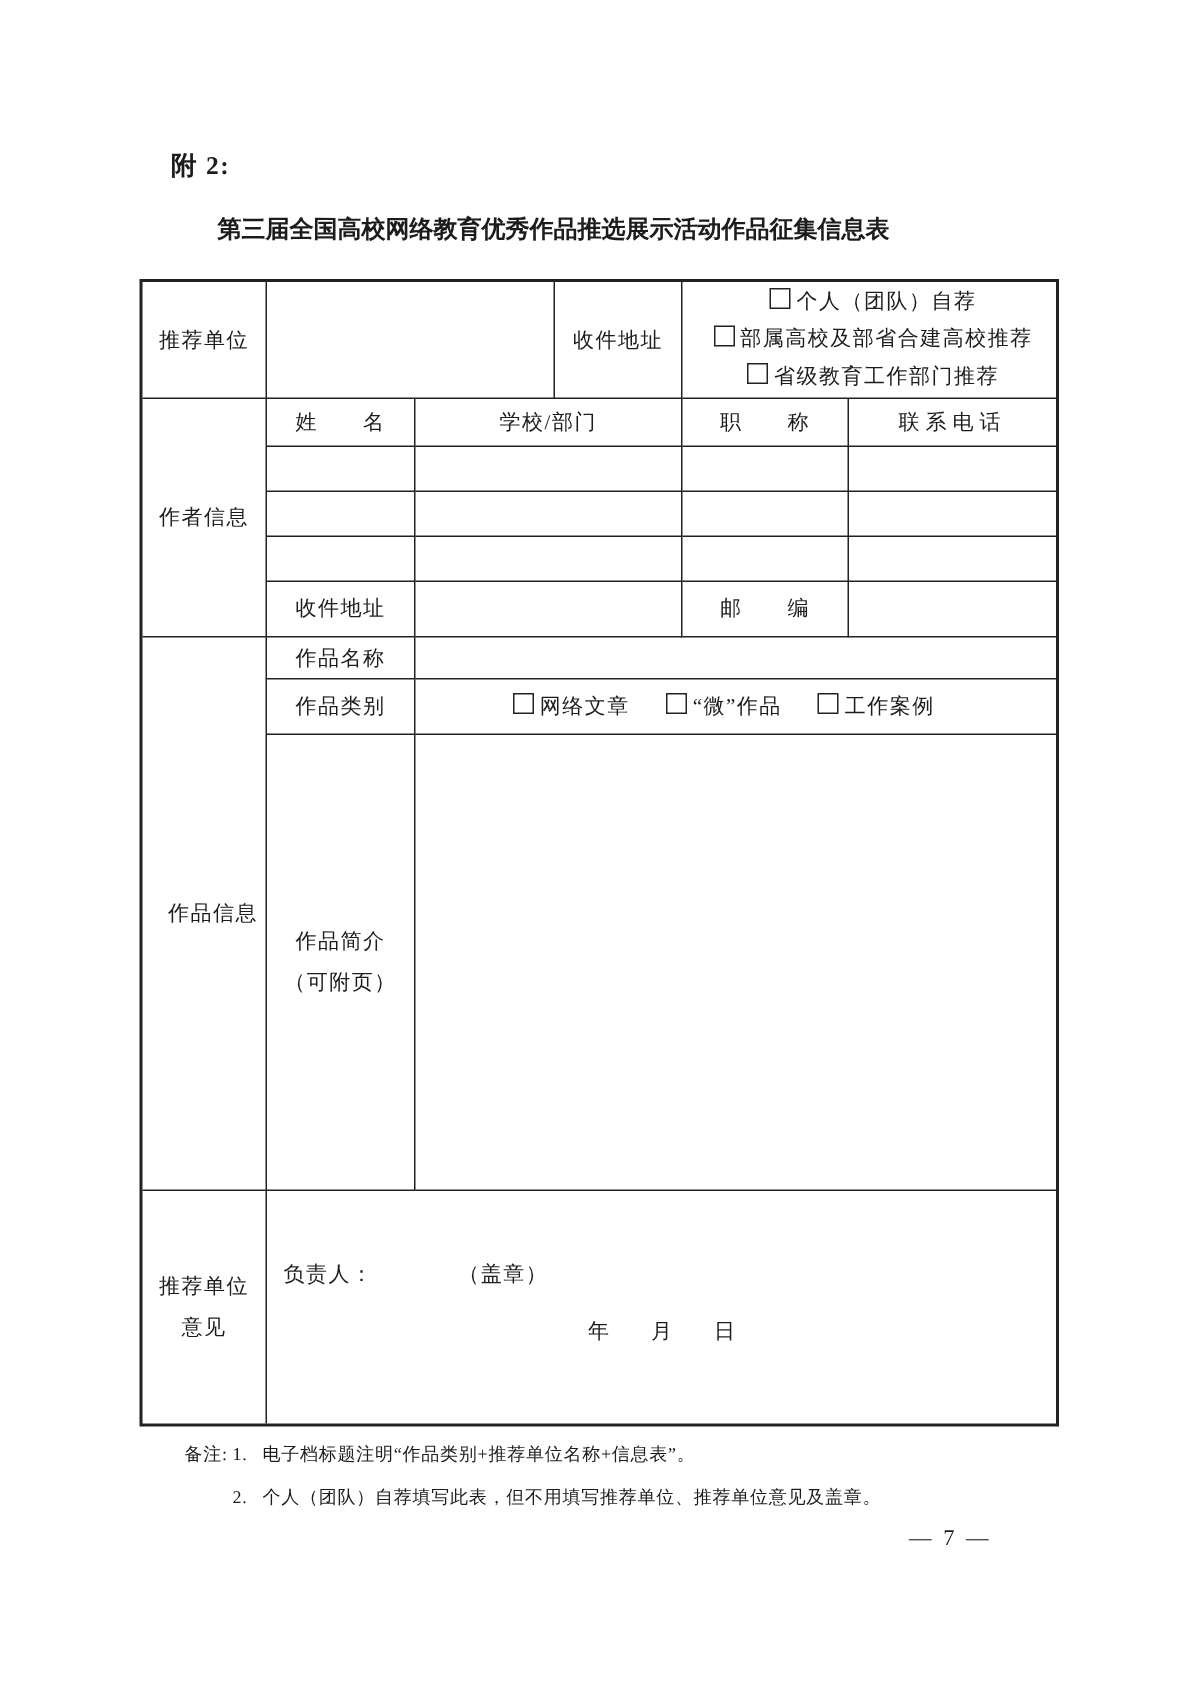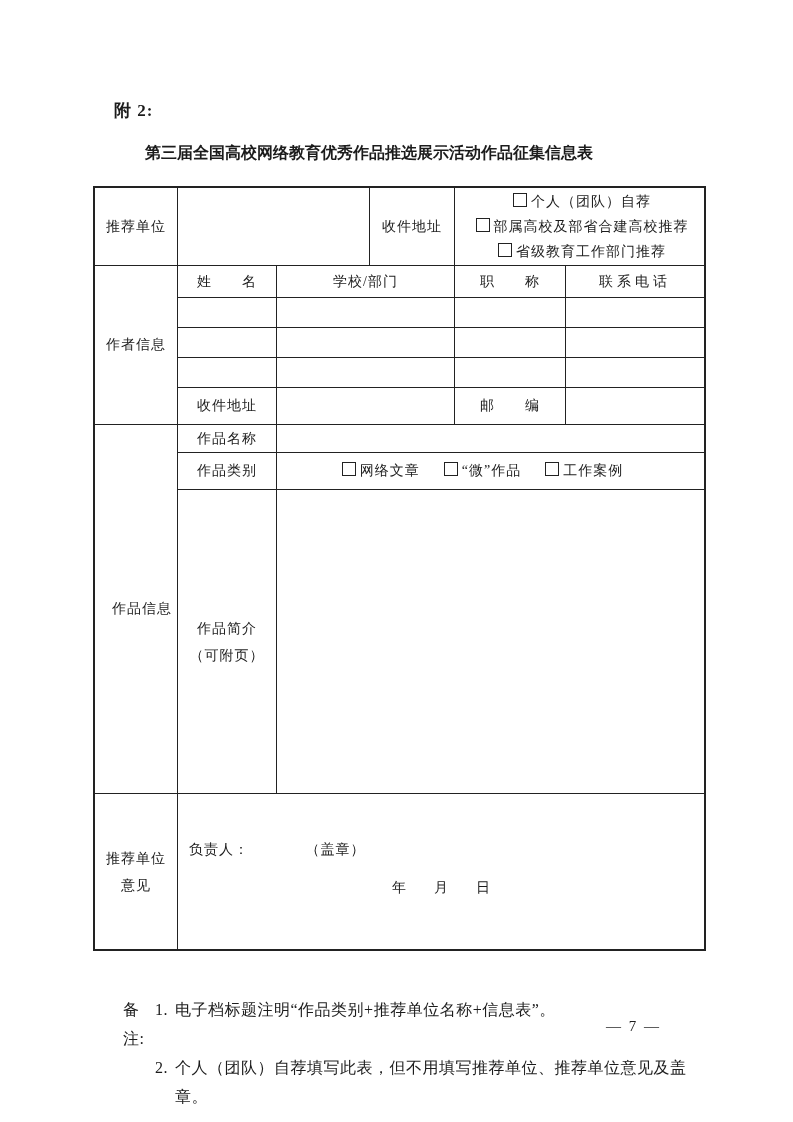--- a/index.html
+++ b/index.html
@@ -57,22 +57,22 @@
   }
 
   .two-line { line-height: 27px; }
 
   .opinion-cell { position: relative; }
   .op-l1 { position: absolute; left: 11px; top: 47px; white-space: nowrap; }
   .op-seal { margin-left: 52px; }
   .op-l2 { position: absolute; left: 214px; top: 85px; letter-spacing: 7px; white-space: nowrap; }
 
   .notes {
-    position: absolute; left: 123px; top: 995px; width: 580px;
-    font-size: 16px; letter-spacing: 0.5px; line-height: 29px;
+    position: absolute; left: 123px; top: 955px; width: 580px;
+    font-size: 12px; letter-spacing: 0.5px; line-height: 29px;
   }
   .note-line { display: flex; }
   .note-label { width: 32px; flex: 0 0 32px; }
   .note-indent { margin-left: 32px; }
   .note-num { width: 20px; flex: 0 0 20px; }
 
   .page-num {
     position: absolute; left: 606px; top: 1018px;
     font-size: 15px; letter-spacing: 2px;
   }

